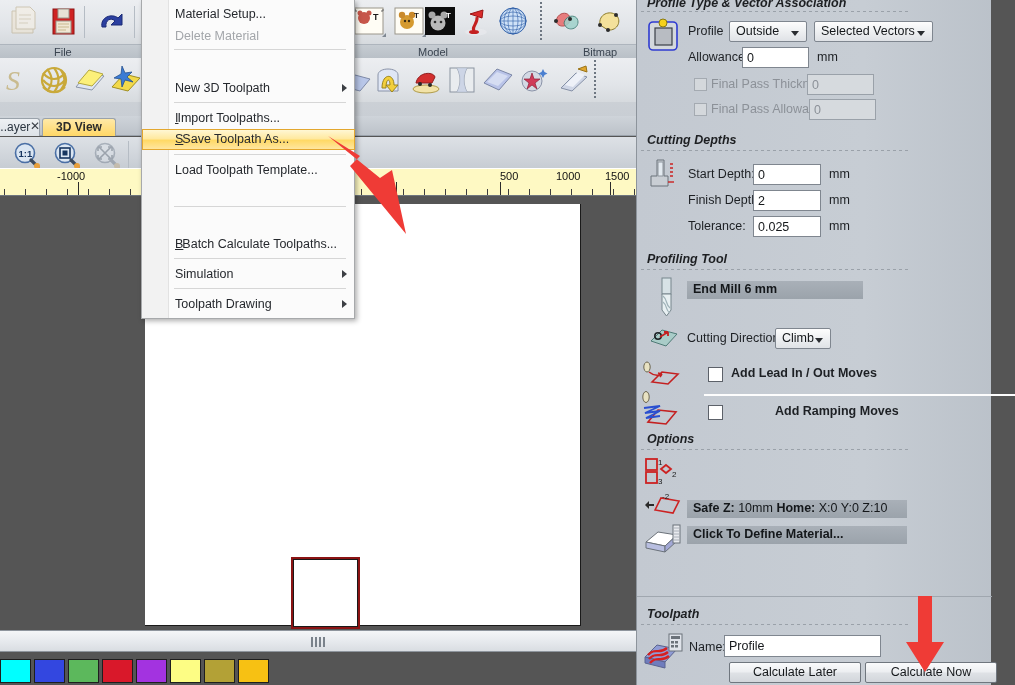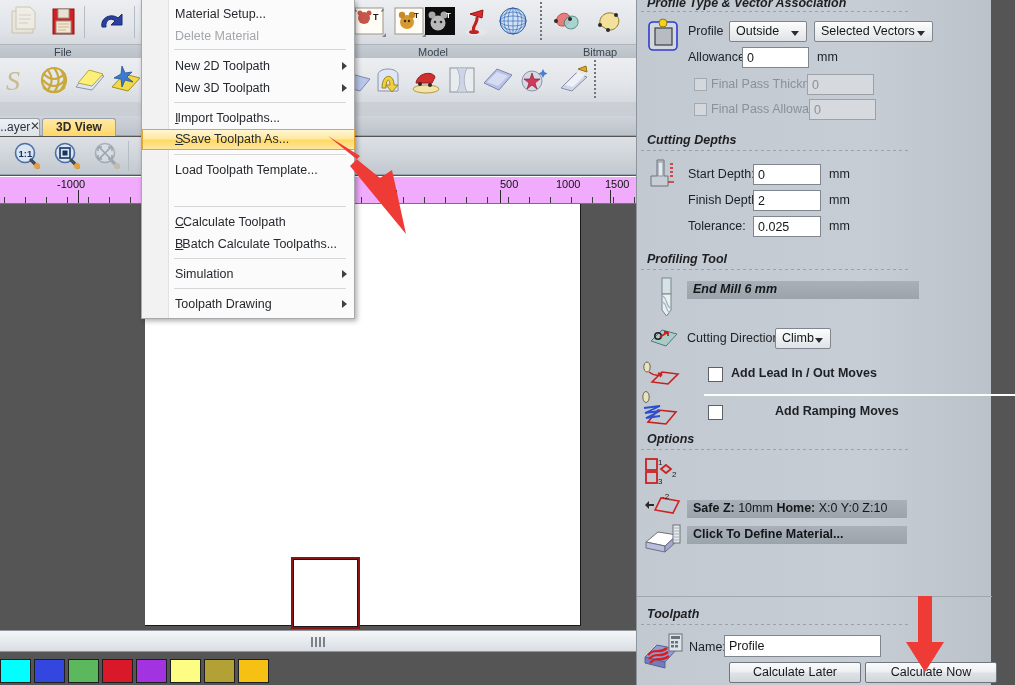--- a/index.html
+++ b/index.html
@@ -89,22 +89,22 @@
     position: absolute; left: 0; top: 137px; width: 636px; height: 38px;
     background: linear-gradient(to bottom, #dde1e6 0%, #cfd4da 55%, #c2c8cf 100%);
     border-bottom: 1px solid #9aa2ab;
   }
   .magbtn {
     position: absolute; top: 4px; width: 30px; height: 30px;
   }
 
   
   .ruler-h {
-    position: absolute; left: 0; top: 176px; width: 636px; height: 28px;
-    background: #f0abfc;
+    position: absolute; left: 0; top: 168px; width: 636px; height: 28px;
+    background: #fef9c3;
     border-top: 1px solid #ffffff;
     border-bottom: 1px solid #6e757d;
     overflow: hidden;
   }
   .ruler-label {
     position: absolute; top: 1px; font-size: 11px; color: #111; 
   }
   .tickmaj { position: absolute; bottom: 0; width: 1px; height: 13px; background: #2b2b2b; }
   .tickmin { position: absolute; bottom: 0; width: 1px; height: 6px; background: #3d3d3d; }
 
@@ -578,24 +578,20 @@
     <div class="menu-gutter"></div>
 
     <div class="menu-item" style="top:3px;">
       <span>Material Setup...</span>
     </div>
     <div class="menu-item disabled" style="top:25px;">
       <span>Delete Material</span>
     </div>
     <div class="menu-sep" style="top:49px;"></div>
 
-    <div class="menu-item" style="top:55px;">
-      <span>New 2D Toolpath</span>
-      <span class="menu-arrow"></span>
-    </div>
     <div class="menu-item" style="top:77px;">
       <span>New 3D Toolpath</span>
       <span class="menu-arrow"></span>
     </div>
     <div class="menu-sep" style="top:102px;"></div>
 
     <div class="menu-item" style="top:107px;">
       <span class="acc">I</span><span style="margin-left:-1px;">Import Toolpaths...</span>
     </div>
 
@@ -603,23 +599,20 @@
       <span class="acc">S</span><span style="margin-left:-1px;">Save Toolpath As...</span>
     </div>
 
     <div class="menu-sep" style="top:154px;"></div>
 
     <div class="menu-item" style="top:159px;">
       <span>Load Toolpath Template...</span>
     </div>
     <div class="menu-sep" style="top:206px;"></div>
 
-    <div class="menu-item" style="top:211px;">
-      <span class="acc">C</span><span style="margin-left:-1px;">Calculate Toolpath</span>
-    </div>
     <div class="menu-item" style="top:233px;">
       <span class="acc">B</span><span style="margin-left:-1px;">Batch Calculate Toolpaths...</span>
     </div>
     <div class="menu-sep" style="top:258px;"></div>
 
     <div class="menu-item" style="top:263px;">
       <span>Simulation</span>
       <span class="menu-arrow"></span>
     </div>
     <div class="menu-sep" style="top:288px;"></div>
@@ -708,21 +701,21 @@
     <div class="section-rule" style="left:4px; top:269px; width:268px;"></div>
 
     <div style="position:absolute; left:16px; top:276px;">
       <svg width="26" height="44" viewBox="0 0 26 44">
         <rect x="9" y="2" width="9" height="16" fill="#d7e2e6" stroke="#76858c"></rect>
         <path d="M9 18 h9 v16 l-4.5 6 -4.5 -6 z" fill="#e8f0f2" stroke="#76858c"></path>
         <path d="M10 20 C15 24 12 28 17 32" stroke="#9fb2b8" fill="none" stroke-width="1.2"></path>
         <path d="M10 26 C15 30 12 34 17 37" stroke="#9fb2b8" fill="none" stroke-width="1.2"></path>
       </svg>
     </div>
-    <div class="infobar" style="left:50px; top:281px; width:232px; height:18px;font-style:italic;">
+    <div class="infobar" style="left:50px; top:281px; width:176px; height:18px;">
       <b>End Mill 6 mm</b>
     </div>
 
     <div style="position:absolute; left:12px; top:325px;">
       <svg width="30" height="26" viewBox="0 0 30 26">
         <path d="M2 16 L13 5 L28 9 L17 21 Z" fill="#a9ccc8" stroke="#4e7a76"></path>
         <circle cx="9" cy="11" r="3.2" fill="none" stroke="#1f2326" stroke-width="1.6"></circle>
         <path d="M11 12 L19 7 M19 7 l-4 0 M19 7 l0 4" stroke="#c42020" stroke-width="1.8" fill="none"></path>
       </svg>
     </div>

